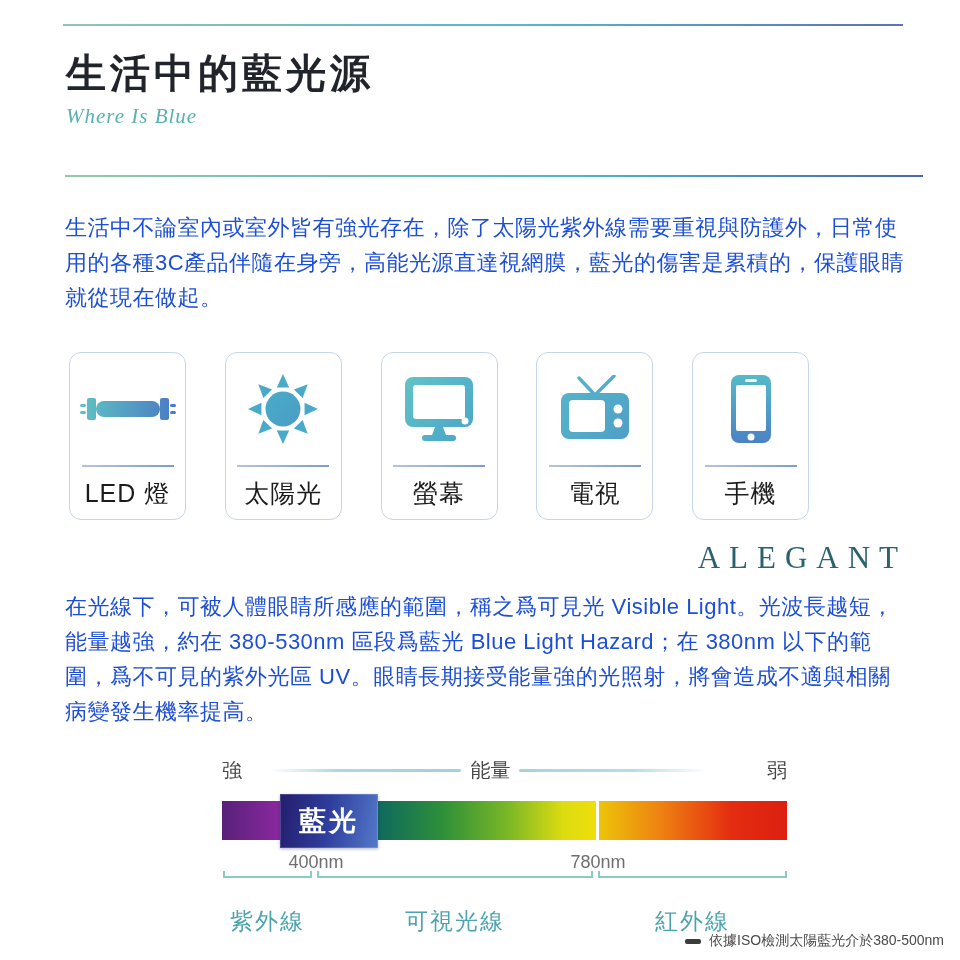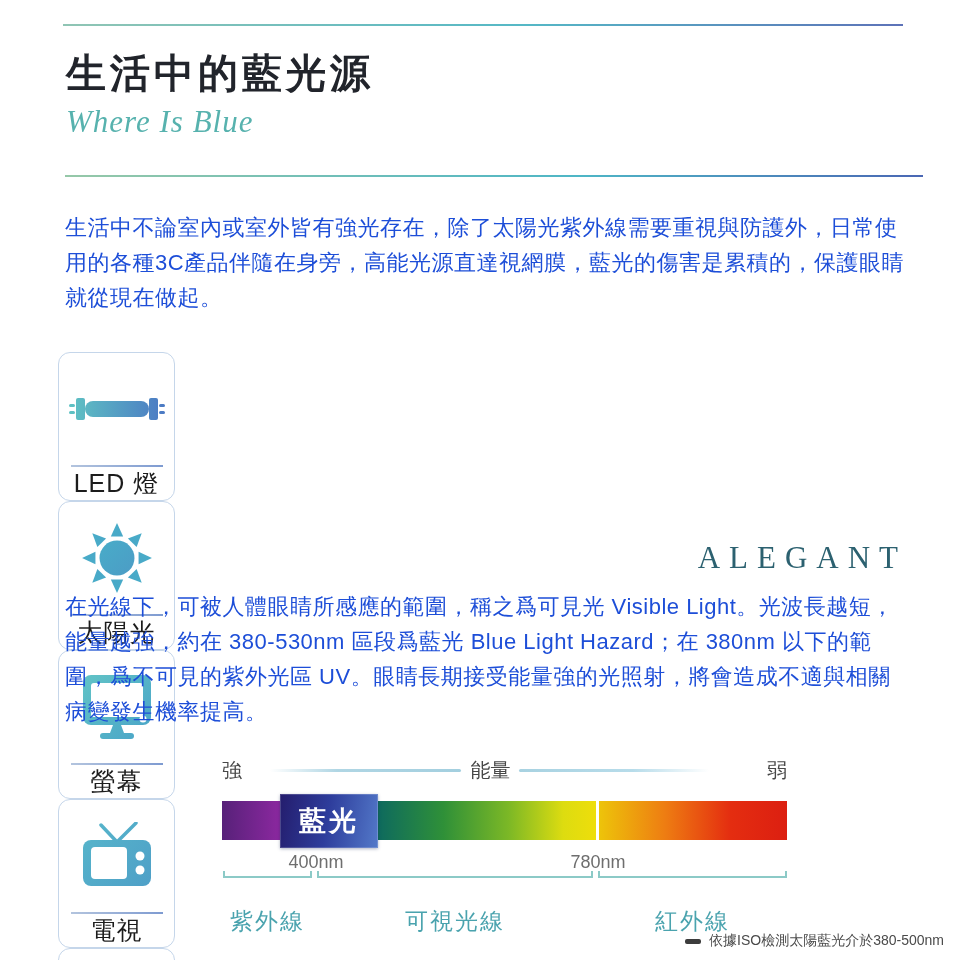--- a/index.html
+++ b/index.html
@@ -5,33 +5,33 @@
   html,body{margin:0;padding:0;background:#ffffff;}
   #page{position:relative;width:960px;height:960px;background:#ffffff;overflow:hidden;
         font-family:"Liberation Sans","DejaVu Sans",sans-serif;color:#3d3d3d;}
 
   
   .header-rule{position:absolute;left:63px;top:24px;width:840px;height:2px;
     background:linear-gradient(90deg,#90c5b4 0%,#55b8c6 55%,#5d72b8 100%);}
   .page-title{position:absolute;left:66px;top:52px;font-family:"Liberation Serif","DejaVu Serif",serif;
     font-size:40px;font-weight:600;color:#21242b;letter-spacing:4px;line-height:1.1;}
   .page-subtitle{position:absolute;left:66px;top:104px;font-family:"Liberation Serif","DejaVu Serif",serif;
-    font-style:italic;font-size:31px;color:#57b2ae;letter-spacing:1px;}
+    font-style:italic;font-size:21px;color:#57b2ae;letter-spacing:1px;}
   .title-divider{position:absolute;left:65px;top:175px;width:858px;height:2px;
     background:linear-gradient(90deg,#96c8a8 0%,#4eb6c6 60%,#4a67b4 100%);}
 
   
   .para{position:absolute;left:65px;width:840px;font-size:22px;line-height:35px;
     color:#1d4ed8;letter-spacing:0.5px;text-align:left;}
   .para-intro{top:210px;}
   .para-visible{top:589px;}
 
   
-  .cards{position:absolute;left:58px;top:352px;width:740px;height:168px;
-    display:flex;justify-content:space-between;flex-direction:column;}
+  .cards{position:absolute;left:69px;top:352px;width:740px;height:168px;
+    display:flex;justify-content:space-between;}
   .card{width:117px;height:168px;border:1.2px solid #c5d6ea;border-radius:12px;
     box-sizing:border-box;display:flex;flex-direction:column;align-items:center;background:#fff;}
   .card-iconwrap{height:112px;width:100%;display:flex;align-items:center;justify-content:center;}
   .card-divider{width:92px;height:2px;background:linear-gradient(90deg,#b3c4de,#7e9bd1);}
   .card-label{flex:1;display:flex;align-items:center;font-size:25px;font-weight:500;
     color:#1c1c1c;letter-spacing:1px;white-space:nowrap;}
 
   
   .brand{position:absolute;right:53px;top:540px;font-family:"Liberation Serif","DejaVu Serif",serif;
     font-size:31px;font-weight:500;color:#2c6170;letter-spacing:9px;}

